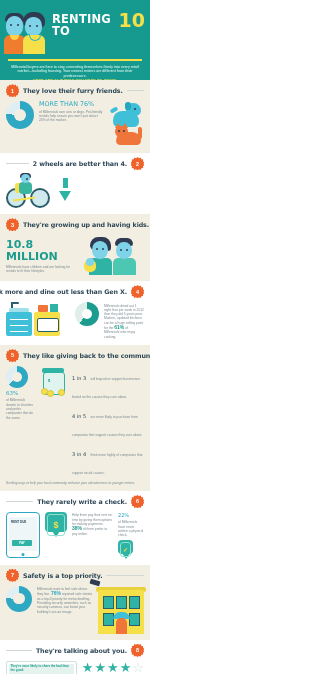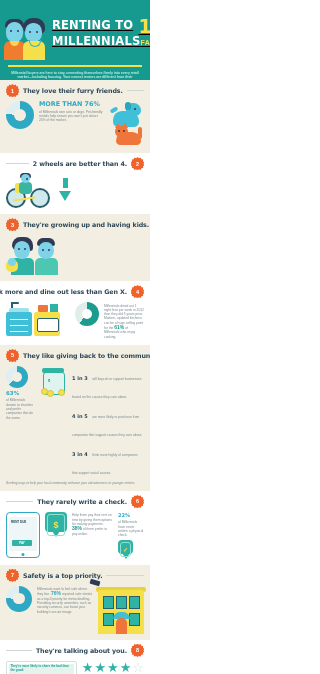--- a/index.html
+++ b/index.html
@@ -2,21 +2,21 @@
 <html><head>
 <meta charset="utf-8">
 <style>
   html,body{margin:0;padding:0;background:#ffffff;}
   body{width:150px;height:674px;overflow:hidden;
        font-family:"Liberation Sans",sans-serif;}
   .page{position:relative;width:150px;height:674px;background:#f2efe2;overflow:hidden;}
 
   
   .header{position:relative;background:#16998e;height:80px;overflow:hidden;}
-  .hdr-inner{display:flex;align-items:flex-start;padding:12px 5px 0 4px;text-decoration:underline;}
+  .hdr-inner{display:flex;align-items:flex-start;padding:6px 5px 0 4px;}
   .couple{position:relative;width:44px;height:48px;flex:0 0 44px;}
   .p-head{position:absolute;border-radius:46% 46% 44% 44%;}
   .m-head{left:2px;top:10px;width:17px;height:20px;background:#7fd3e8;}
   .m-hair{position:absolute;left:1px;top:7px;width:19px;height:9px;background:#2f3b52;border-radius:9px 9px 3px 3px;}
   .m-body{position:absolute;left:0px;top:29px;width:21px;height:19px;background:#f07c2e;border-radius:6px 6px 0 0;}
   .m-collar{position:absolute;left:6px;top:29px;width:9px;height:5px;background:#ffd24a;border-radius:0 0 5px 5px;}
   .f-head{left:21px;top:11px;width:17px;height:19px;background:#7fd3e8;}
   .f-hair{position:absolute;left:19px;top:6px;width:22px;height:16px;background:#2f3b52;border-radius:11px 11px 6px 8px;}
   .f-body{position:absolute;left:19px;top:29px;width:22px;height:19px;background:#f5e04a;border-radius:6px 6px 0 0;}
   .f-neck{position:absolute;left:25px;top:28px;width:10px;height:6px;border:1.5px solid #2fb7c4;border-top:0;border-radius:0 0 8px 8px;}
@@ -45,21 +45,21 @@
     clip-path:polygon(50% 0%,61% 9%,75% 4%,80% 18%,94% 19%,92% 33%,104% 42%,95% 52%,
       104% 62%,92% 71%,94% 85%,80% 86%,75% 100%,61% 95%,50% 104%,39% 95%,25% 100%,
       20% 86%,6% 85%,8% 71%,-4% 62%,5% 52%,-4% 42%,8% 33%,6% 19%,20% 18%,25% 4%,39% 9%);}
   .badge .num{position:absolute;inset:0;display:flex;align-items:center;justify-content:center;
     color:#fff;font-size:5.5px;font-weight:bold;}
   .ftitle{font-size:6.3px;font-weight:bold;color:#2f4858;letter-spacing:-.1px;
           font-family:"DejaVu Sans",sans-serif;white-space:nowrap;}
   .hline{flex:1;height:1px;background:#cfd8d3;}
 
   .body2{display:flex;gap:5px;margin-top:4px;align-items:flex-start;}
-  .stat{font-size:6.4px;font-weight:bold;color:#2fa8c4;line-height:7px;
+  .stat{font-size:6.4px;font-weight:normal;color:#2fa8c4;line-height:7px;
         font-family:"DejaVu Sans",sans-serif;}
   .stat.teal{color:#1b9c8e;}
   .stat.dark{color:#2f4858;}
   .big{font-size:11px;color:#1b9c8e;font-weight:bold;line-height:12px;
        font-family:"DejaVu Sans",sans-serif;}
   .copy{font-size:3.3px;line-height:4.3px;color:#7c8a91;margin-top:1.5px;}
   .copy b{color:#2fa8c4;}
   .note{font-size:3.2px;color:#7c8a91;font-style:italic;margin-top:3px;line-height:4px;}
 
   
@@ -186,24 +186,20 @@
             <div class="eye" style="left:11px;top:8px;"></div>
         </div>
         <div class="f-body"></div>
         <div class="f-neck"></div>
       </div>
       <div class="title-wrap">
         <div class="t-line1">
           <div class="t-main">RENTING TO</div>
           <div class="t-ten">10</div>
         </div>
-        <div class="t-line2">
-          <div class="t-main">MILLENNIALS</div>
-          <div class="t-facts">FACTS</div>
-        </div>
       </div>
     </div>
     <div class="rule"></div>
     <div class="hdr-copy">Millennial buyers are here to stay, cementing themselves firmly into every retail market—including housing. Your newest renters are different from their predecessors.</div>
     <div class="hdr-copy hdr-cta">HERE ARE 10 THINGS YOU NEED TO KNOW.</div>
   </div>
 
   <div class="fact">
     <div class="fhead">
       <div class="badge">
@@ -273,20 +269,24 @@
   <div class="fact">
     <div class="fhead">
       <div class="badge">
         <div class="star"></div>
           <div class="num">3</div>
       </div>
       <div class="ftitle">They're growing up and having kids.</div>
       <div class="hline"></div>
     </div>
     <div class="body2">
+      <div style="flex:1;padding-top:4px;">
+        <div class="big">10.8 MILLION</div>
+        <div class="copy">Millennials have children and are looking for rentals to fit their lifestyles.</div>
+      </div>
       <div class="ill family">
         <div class="fm1-b"></div>
           <div class="fm2-b"></div>
         <div class="fm1-hair"></div>
           <div class="fm-h fm1">
             <div class="eye" style="left:4px;top:7px;"></div>
             <div class="eye" style="left:10px;top:7px;"></div>
           </div>
         <div class="fm2-hair"></div>
           <div class="fm-h fm2">

